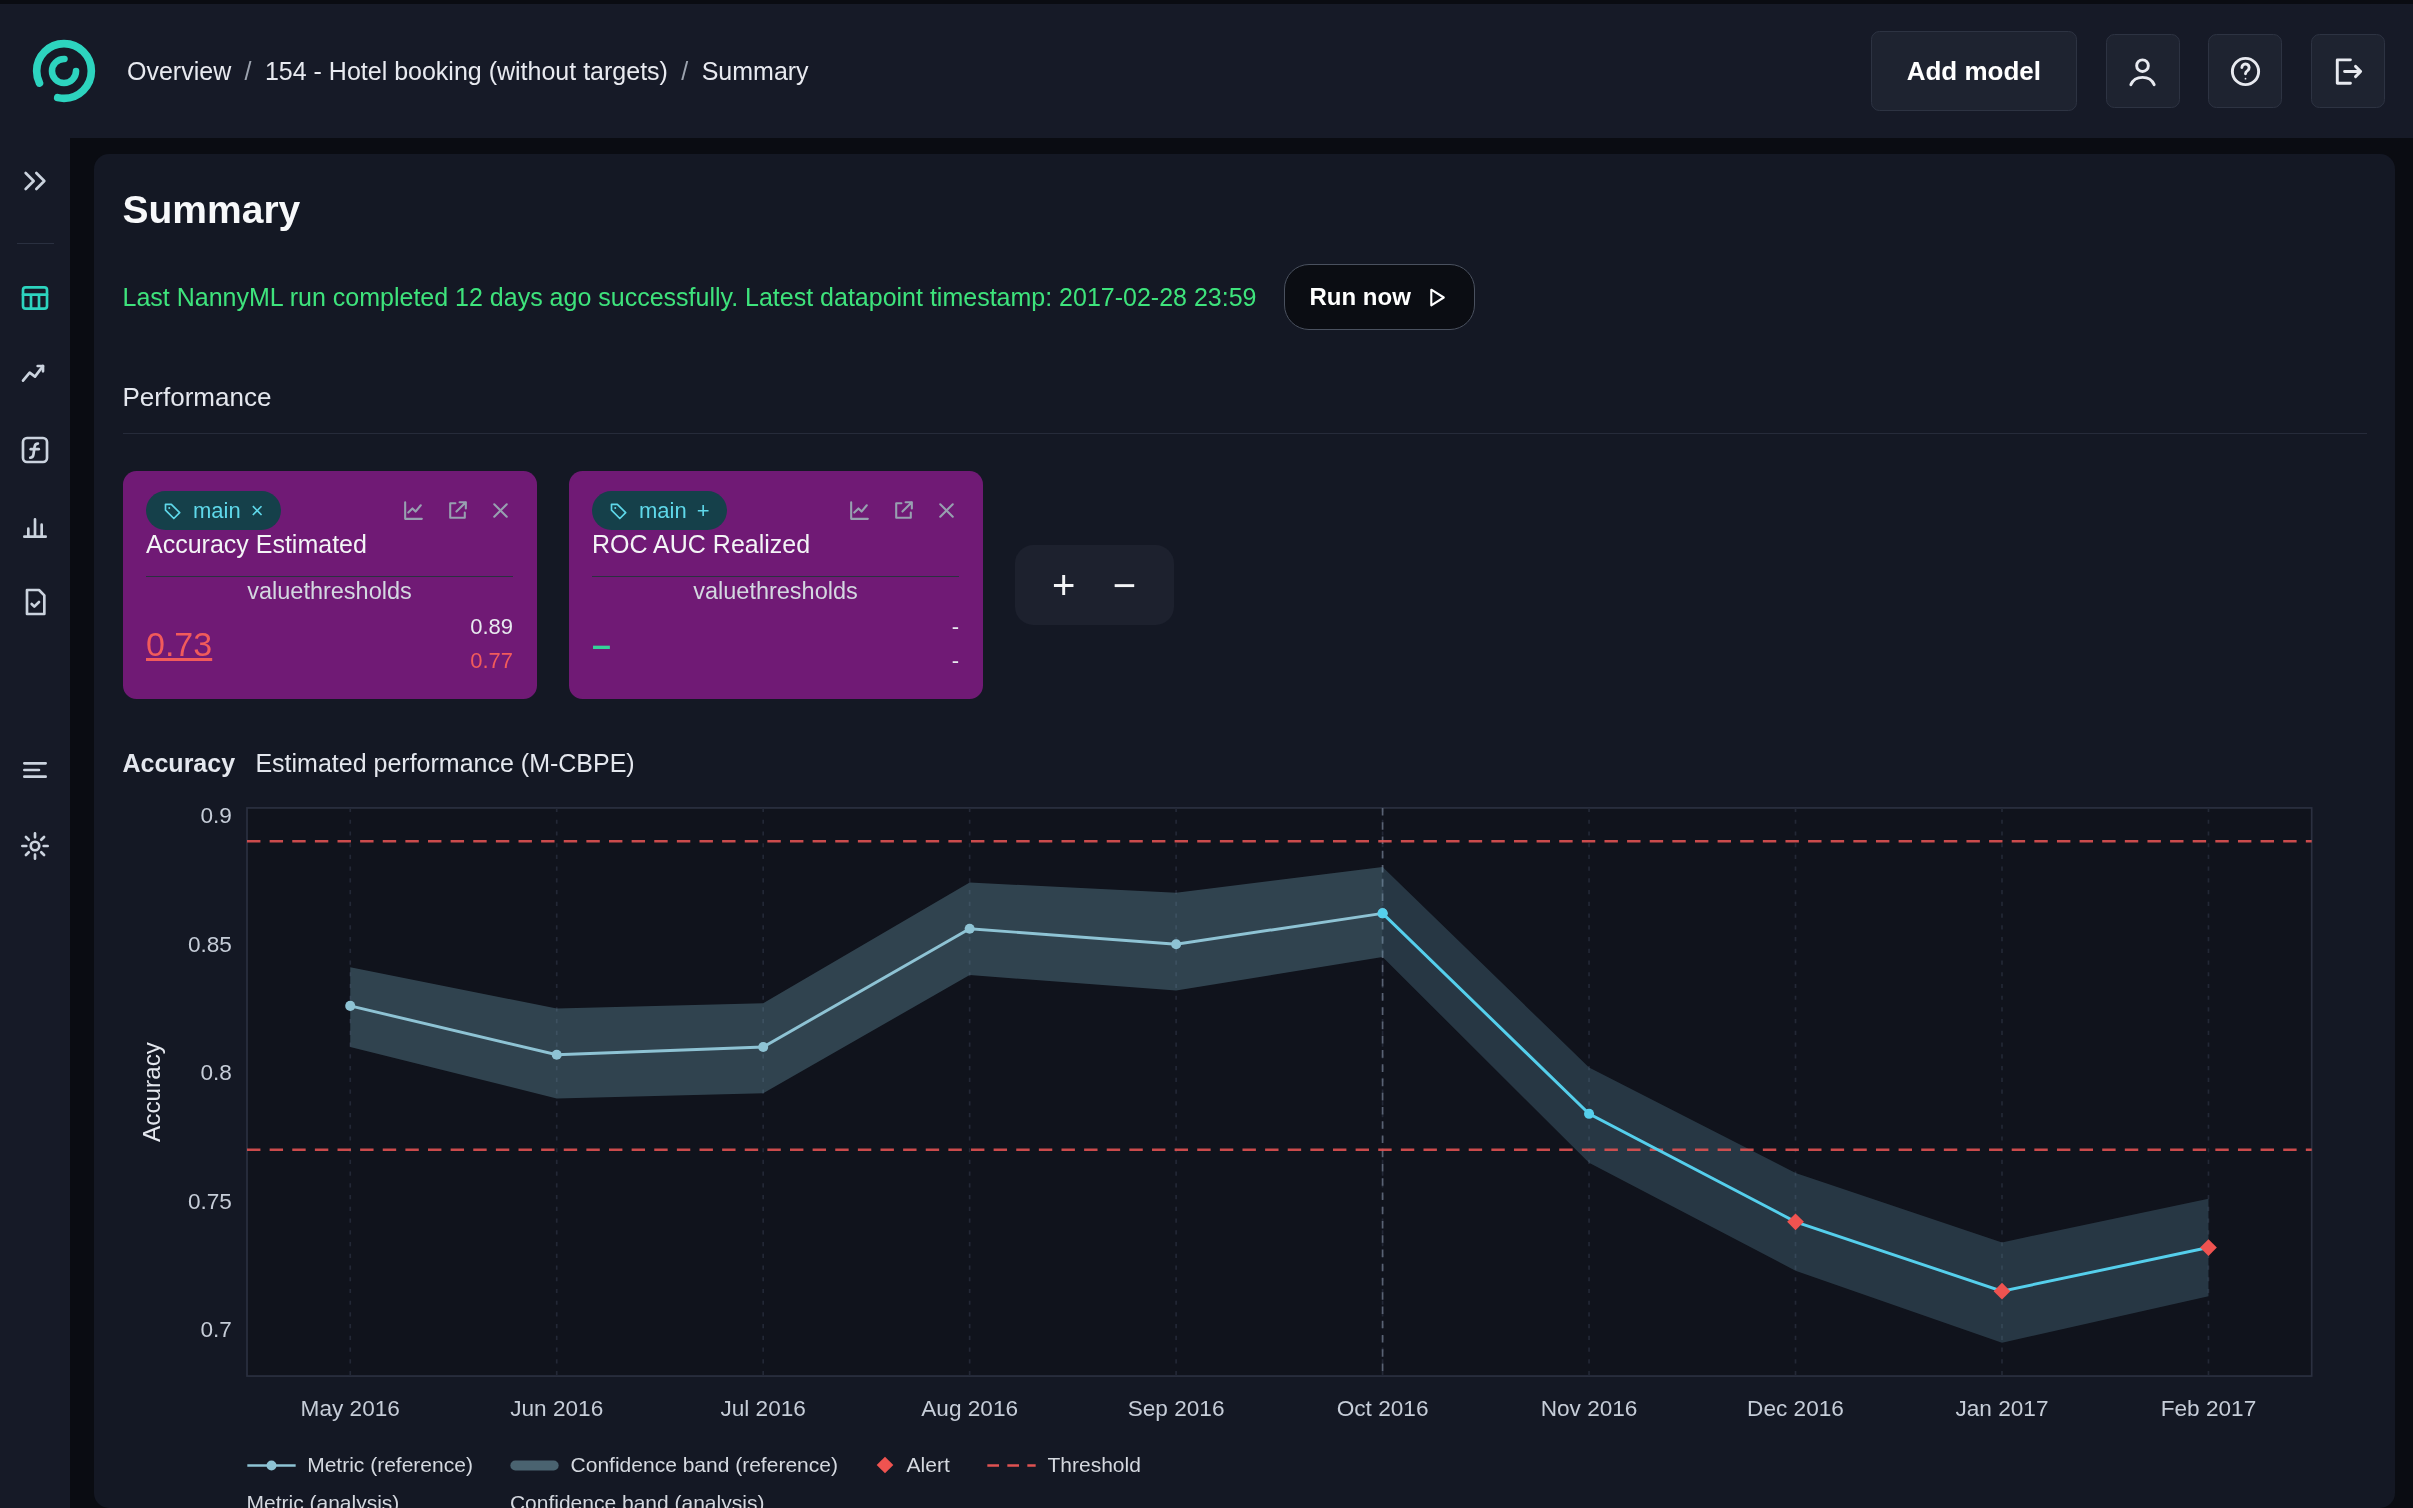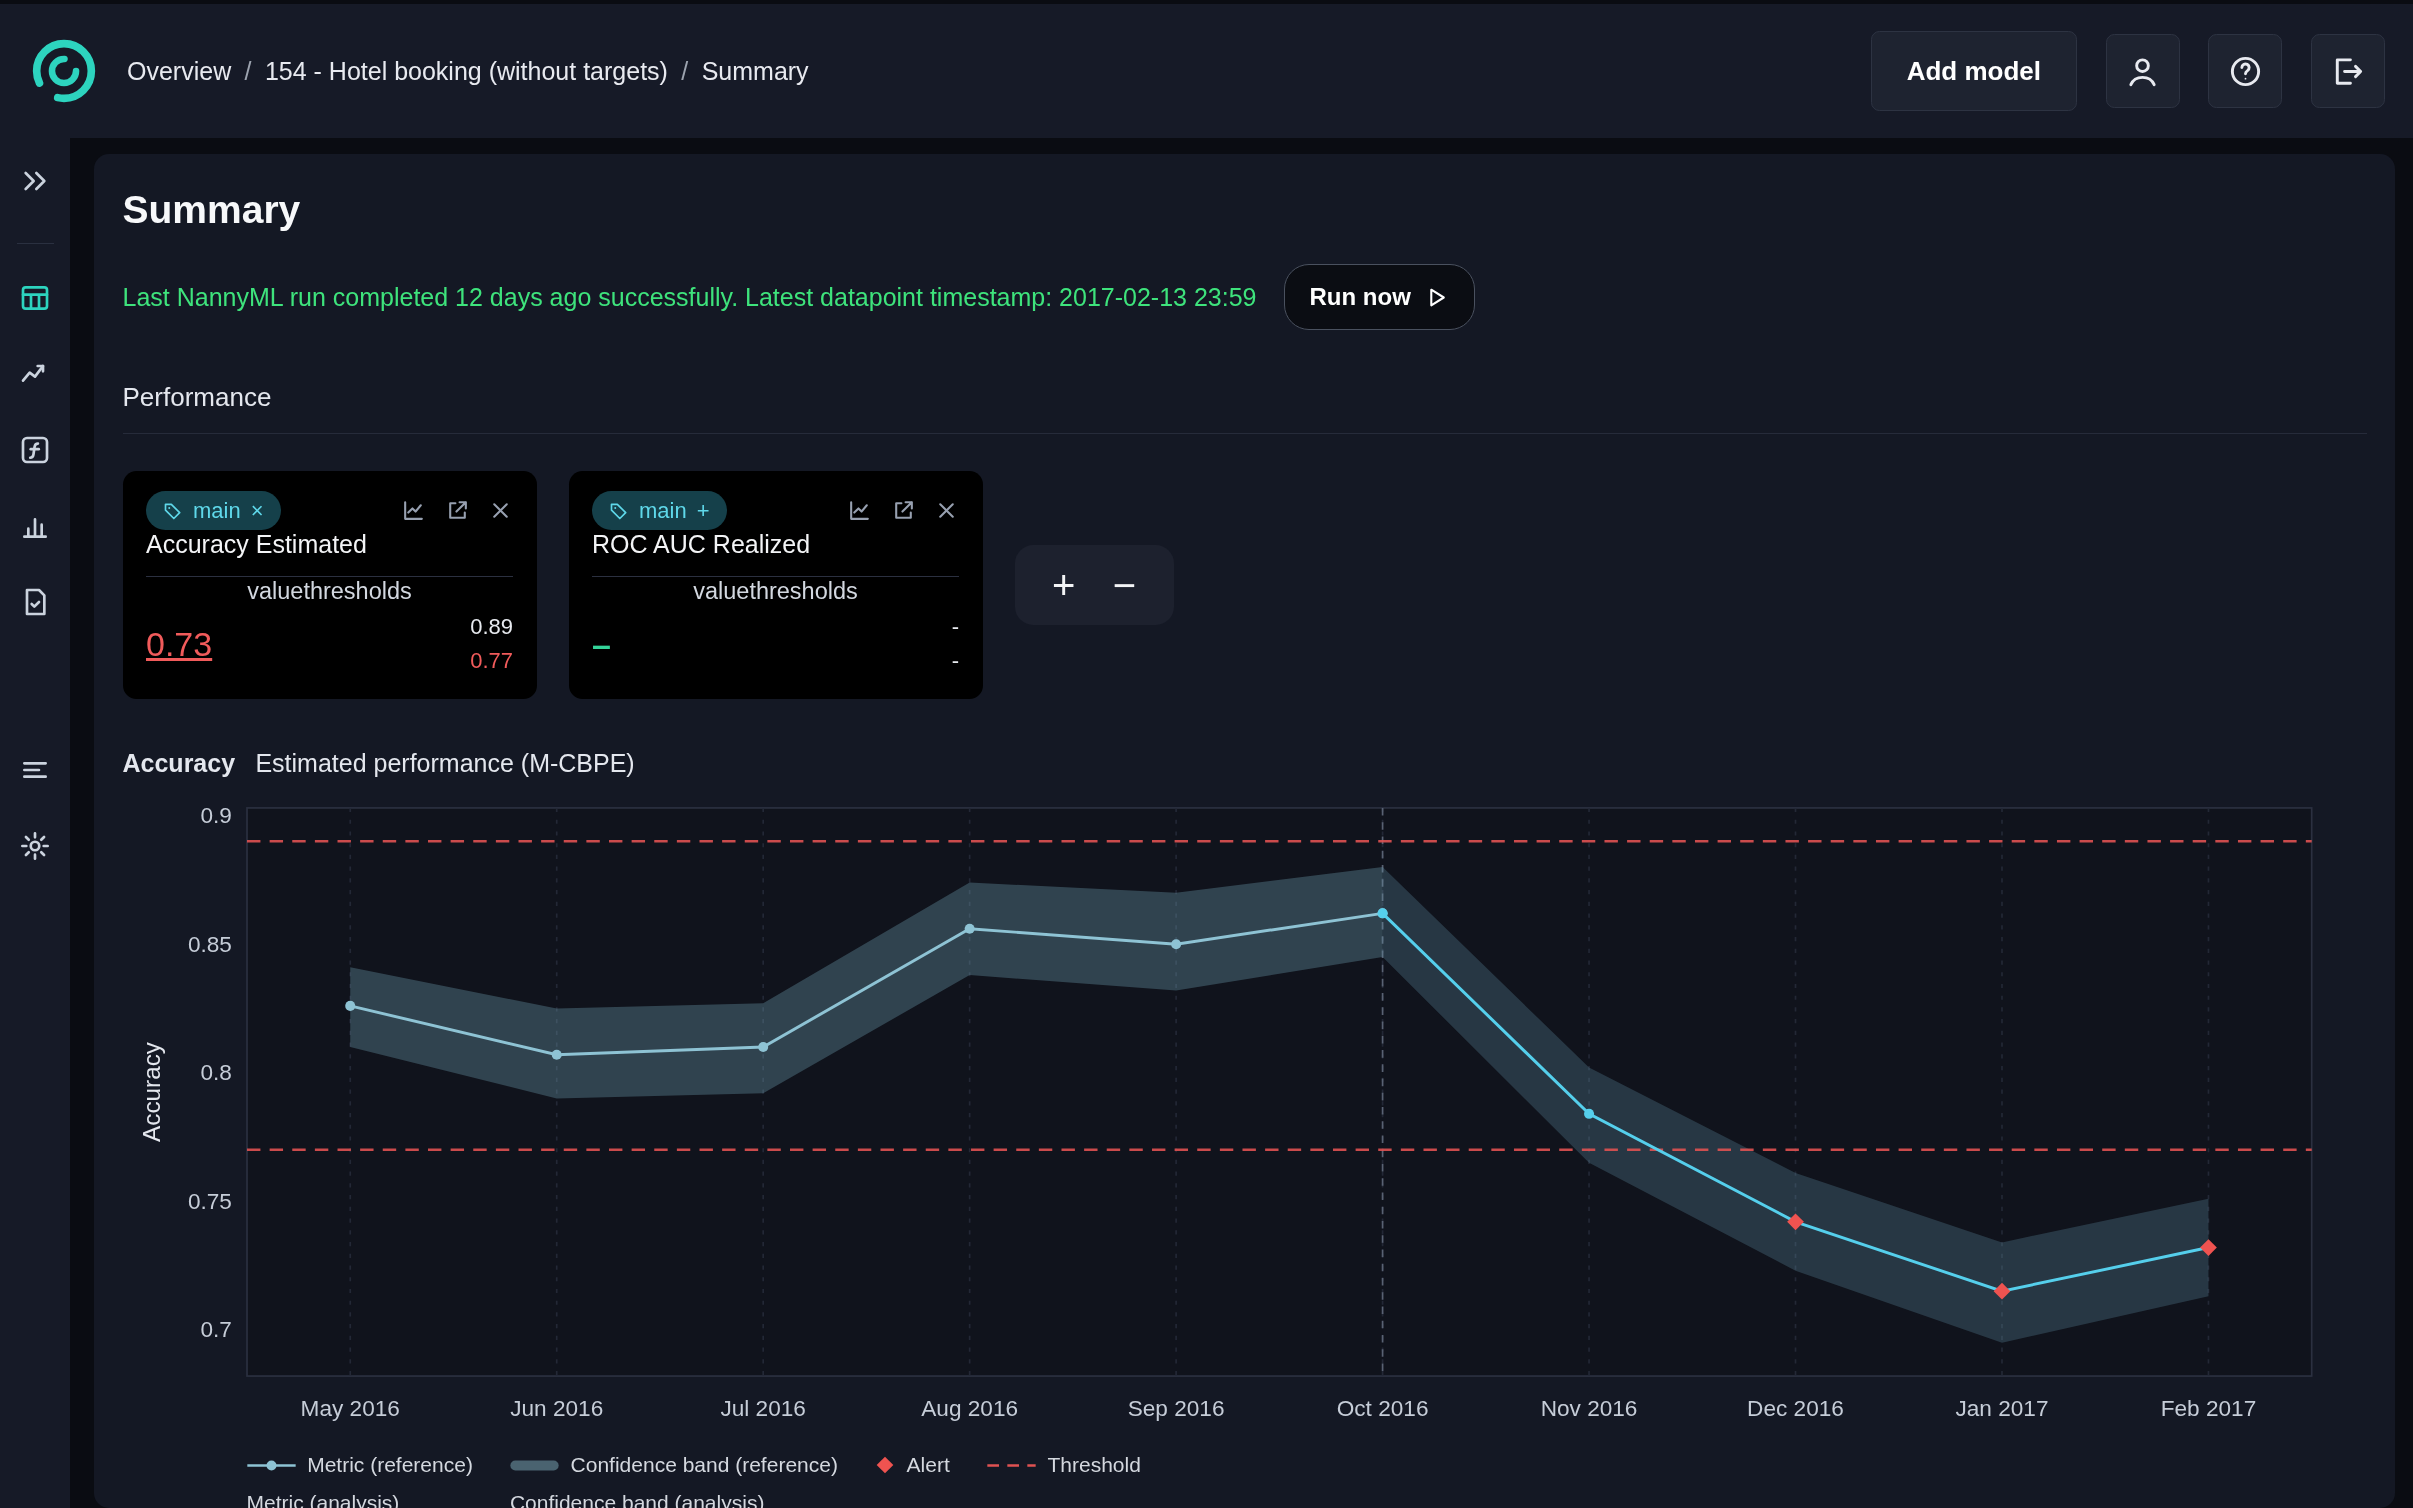--- a/index.html
+++ b/index.html
@@ -43,21 +43,21 @@
     border:1.7px solid #4a515f; color:#ffffff; font-size:24px; font-weight:700;
     display:flex; align-items:center; gap:13.4px; cursor:pointer; }
   .btn-run-now svg { width:25px; height:25px; stroke:#ffffff; fill:none; stroke-width:2;
     stroke-linejoin:round; }
 
   .section-header { margin-top:52px; font-size:26px; color:#e4e7ee;
     padding-bottom:20px; border-bottom:0.8px solid #262b3a; }
 
   
   .cards-row { margin-top:37px; display:flex; align-items:stretch; gap:32px; }
-  .metric-card { width:414px; background:#000000; border-radius:13.4px; padding:20px 23.5px; }
+  .metric-card { width:414px; background:#701a75; border-radius:13.4px; padding:20px 23.5px; }
   .card-head { display:flex; align-items:center; justify-content:space-between; }
   .tag-chip { display:inline-flex; align-items:center; gap:10px; background:#15404a;
     color:#5fd8ea; border-radius:837px; padding:6.7px 17px; font-size:22px; cursor:pointer; }
   .tag-chip svg { width:20px; height:20px; stroke:currentColor; fill:none; stroke-width:2;
     stroke-linejoin:round; }
   .card-head-icons { display:flex; align-items:center; gap:18.4px; }
   .card-head-icons svg { width:25px; height:25px; stroke:#97a0b0; fill:none; stroke-width:2;
     stroke-linecap:round; stroke-linejoin:round; cursor:pointer; }
   .card-title { font-size:25px; color:#f3f4f6; padding-bottom:17px;
     border-bottom:0.8px solid #2b3040; }
@@ -181,21 +181,21 @@
       <path d="M12 2.5v3M12 18.5v3M2.5 12h3M18.5 12h3M5.2 5.2l2.1 2.1M16.7 16.7l2.1 2.1M18.8 5.2l-2.1 2.1M7.3 16.7l-2.1 2.1"></path>
     </svg>
   </div>
 </div>
 
 <div class="panel">
 
   <h1 class="page-title">Summary</h1>
 
   <div class="status-row">
-    <span class="status-text">Last NannyML run completed 12 days ago successfully. Latest datapoint timestamp: 2017-02-13 23:59</span>
+    <span class="status-text">Last NannyML run completed 12 days ago successfully. Latest datapoint timestamp: 2017-02-28 23:59</span>
     <button class="btn-run-now">
       <span>Run now</span>
       <svg viewBox="0 0 24 24">
         <path d="M7 4.5l12 7.5-12 7.5z"></path>
       </svg>
     </button>
   </div>
 
   <div class="section-header">Performance</div>
 

